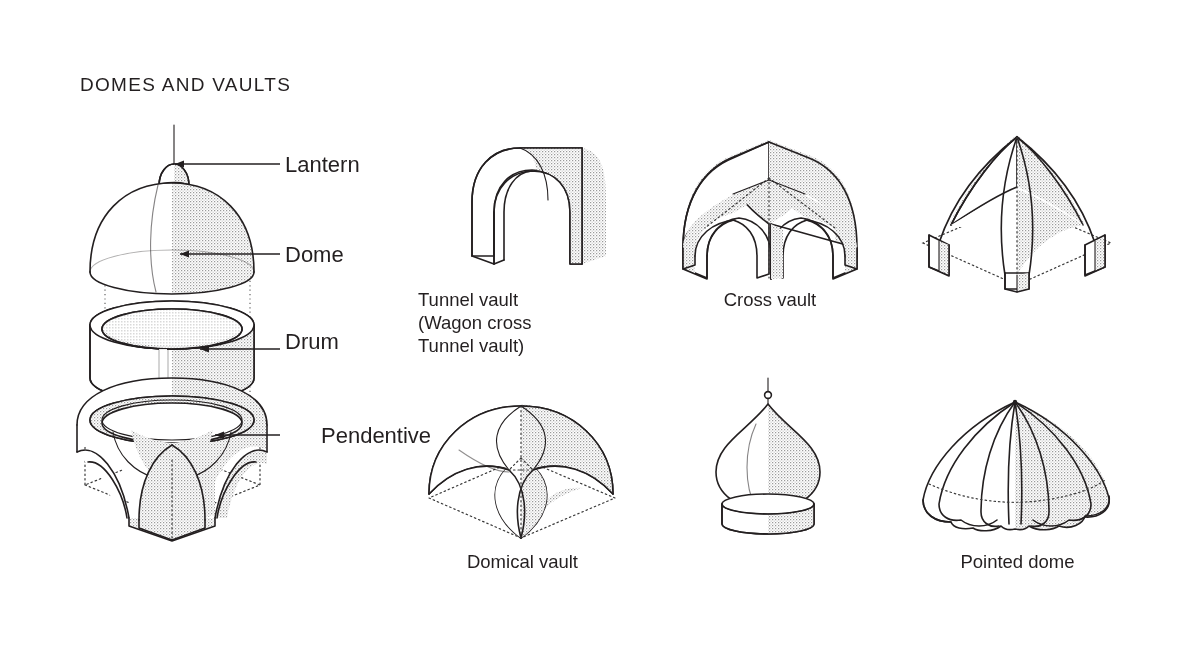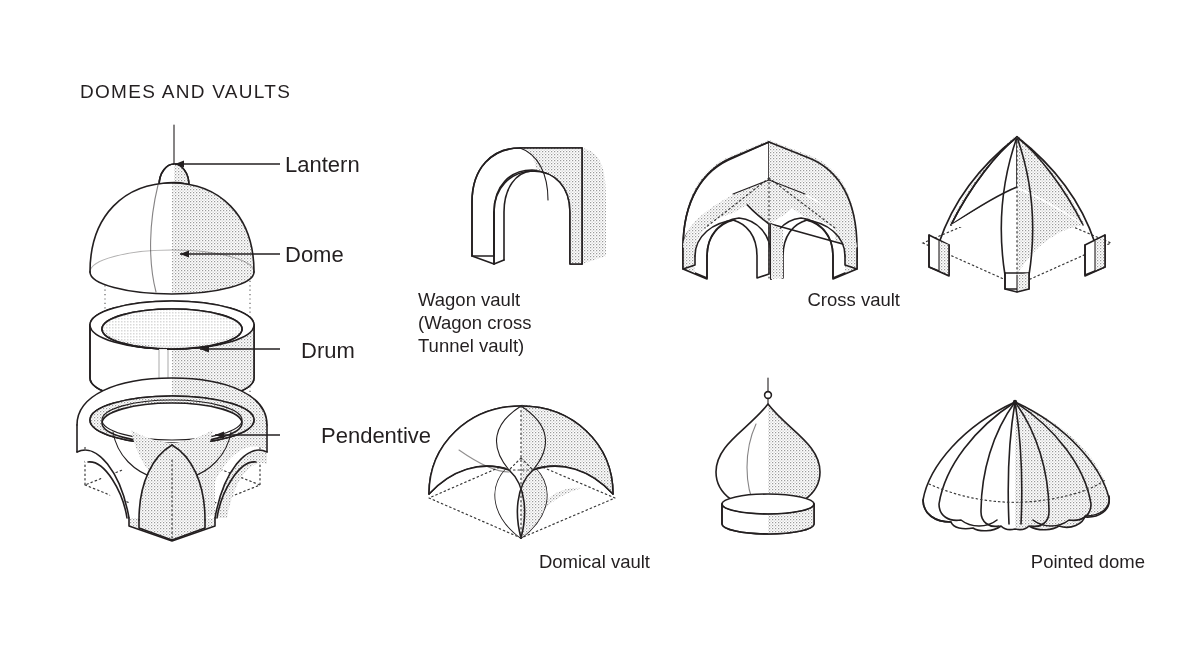--- a/index.html
+++ b/index.html
@@ -9,36 +9,36 @@
     background:#ffffff;
     font-family:"Liberation Sans","DejaVu Sans",sans-serif;
     color:#1a1a1a;
     overflow:hidden;
     position:relative;
   }
   #page{position:relative;width:1184px;height:654px;}
 
   .title{
     position:absolute;
-    left:80px; top:81px;
+    left:80px; top:74px;
     font-size:19px;
     letter-spacing:1.3px;
     color:#231f20;
     white-space:nowrap;
   }
 
   .figure{position:absolute;}
   .caption{
     position:absolute;
     font-size:18.5px;
     line-height:23px;
     color:#231f20;
     white-space:pre;
   }
-  .caption.center{text-align:right;}
+  .caption.center{text-align:center;}
 
   .callout{
     position:absolute;
     font-size:22px;
     color:#231f20;
     white-space:nowrap;
   }
 
   svg{display:block;overflow:visible;}
   .ln{fill:none;stroke:#231f20;stroke-width:1.6;stroke-linejoin:round;stroke-linecap:round;}
@@ -173,21 +173,21 @@
         <path d="M125,134 l9,-3.6 v7.2 z" fill="#231f20" stroke="none"></path>
       <path d="M225,229 L145,229"></path>
         <path d="M145,229 l9,-3.6 v7.2 z" fill="#231f20" stroke="none"></path>
       <path d="M225,315 L160,315"></path>
         <path d="M160,315 l9,-3.6 v7.2 z" fill="#231f20" stroke="none"></path>
     </g>
   </svg>
 
   <div class="callout" style="left:285px; top:152px;">Lantern</div>
   <div class="callout" style="left:285px; top:242px;">Dome</div>
-  <div class="callout" style="left:285px; top:338px;margin-left:16px;">Drum</div>
+  <div class="callout" style="left:285px; top:329px;">Drum</div>
   <div class="callout" style="left:285px; top:423px;margin-left:36px;">Pendentive</div>
 
   <div class="figure" style="left:410px; top:130px;">
     <svg width="200" height="150" viewBox="0 0 200 150">
 
       <path class="shade" d="M62,72 C62,38 82,18 110,18 L172,18 C196,22 196,52 196,72
                              L196,126 L172,134 L172,72 C172,44 152,28 128,28 Z"></path>
       <path class="wht" d="M62,72 C62,38 82,18 110,18 L128,28 C104,28 84,44 84,72 L84,126 L62,126 Z"></path>
 
       <path class="ln wht" d="M62,126 L62,72 C62,38 82,18 110,18 L172,18 L172,134 L160,134
@@ -196,21 +196,21 @@
                              C126,30 120,22 110,18 Z"></path>
       <path class="ln" d="M62,126 L62,72 C62,38 82,18 110,18 L172,18"></path>
       <path class="ln" d="M172,18 L172,134"></path>
       <path class="ln" d="M62,126 L84,134 L84,82 C84,58 100,42 122,41 C146,41 160,58 160,82 L160,134 L172,134"></path>
       <path class="ln" d="M84,134 L84,82"></path>
       <path class="ln-thin" d="M110,18 C128,24 138,44 138,70"></path>
       <path class="ln" d="M122,41 C106,42 94,58 94,82 L94,130"></path>
       <path class="ln" d="M84,134 L94,130"></path>
     </svg>
   </div>
-  <div class="caption" style="left:418px; top:288px;"><span>Wagon vault</span>
+  <div class="caption" style="left:418px; top:288px;"><span>Tunnel vault</span>
 <span>(Wagon cross</span>
 <span>Tunnel vault)</span></div>
 
   <div class="figure" style="left:665px; top:128px;">
     <svg width="210" height="155" viewBox="0 0 210 155">
 
       <path class="shade" d="M18,118 C18,70 36,40 66,28 L104,12 L104,62 L66,78 C48,88 40,104 40,126 Z"></path>
       <path class="ln wht" d="M18,120 C18,72 38,42 68,30 L104,14 L104,64 L70,80 C52,90 42,106 42,128 Z"></path>
 
       <path class="shade" d="M104,12 L146,28 C176,40 192,70 192,118 L192,128 L170,120 L170,104

